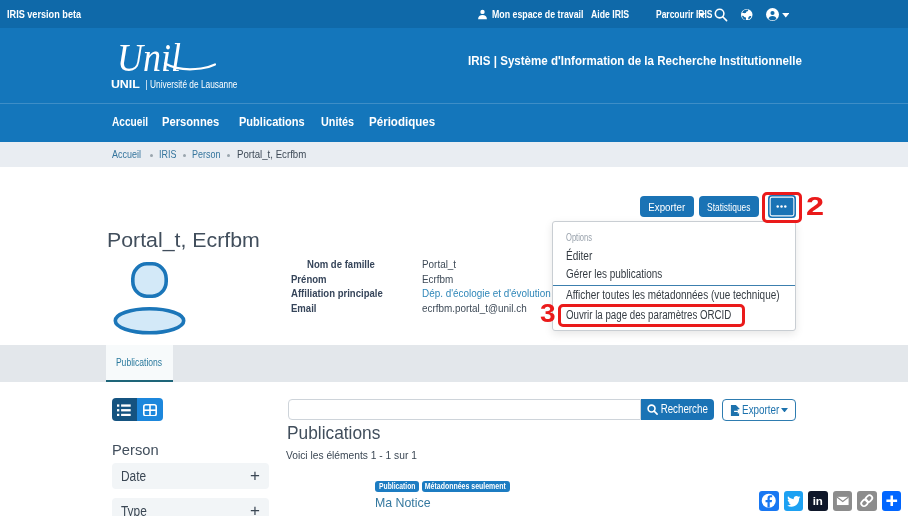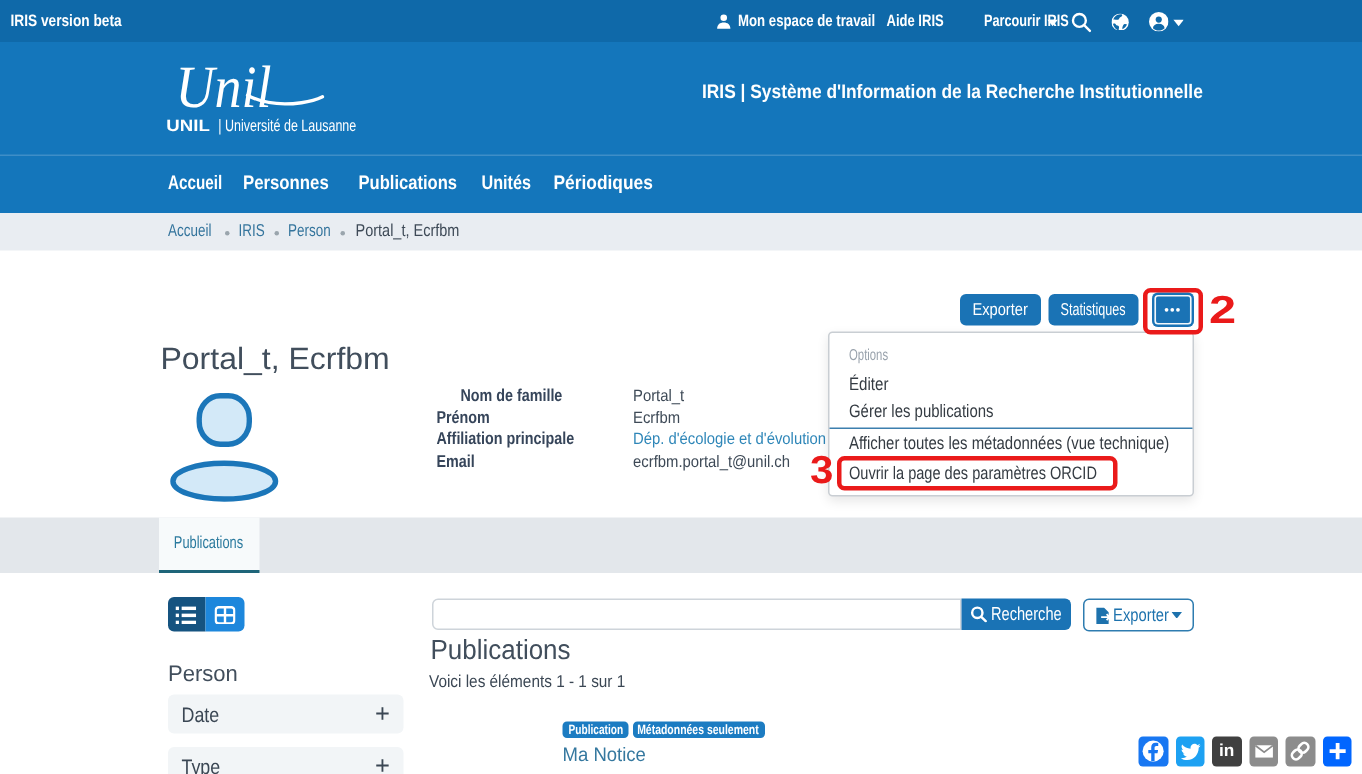--- a/index.html
+++ b/index.html
@@ -214,21 +214,21 @@
     <svg width="19.5" height="19.5" viewBox="0 0 20 20">
         <circle cx="10" cy="10" r="7.2" fill="#fff"></circle>
         <path d="M11 17 V11.5 H13 L13.4 9.2 H11 V7.8 C11 7 11.3 6.5 12.3 6.5 H13.5 V4.4 C13.2 4.4 12.4 4.3 11.6 4.3 C9.8 4.3 8.7 5.4 8.7 7.5 V9.2 H6.7 V11.5 H8.7 V17 Z" fill="#1877f2"></path>
       </svg>
   </div>
   <div class="soc" style="left:783.5px;background:#1da1f2;">
     <svg width="19.5" height="19.5" viewBox="0 0 20 20">
         <path d="M16.8 6.2 C16.3 6.4 15.8 6.6 15.2 6.6 C15.8 6.3 16.2 5.8 16.4 5.2 C15.9 5.5 15.3 5.8 14.7 5.9 C14.2 5.4 13.5 5 12.7 5 C11.2 5 9.9 6.3 9.9 7.8 C9.9 8 9.9 8.2 10 8.4 C7.7 8.3 5.6 7.2 4.2 5.5 C4 5.9 3.8 6.3 3.8 6.9 C3.8 7.8 4.3 8.7 5 9.2 C4.6 9.2 4.1 9 3.8 8.9 C3.8 10.2 4.8 11.4 6 11.6 C5.8 11.7 5.5 11.7 5.3 11.7 C5.1 11.7 5 11.7 4.8 11.7 C5.1 12.8 6.1 13.6 7.4 13.7 C6.4 14.4 5.2 14.9 3.9 14.9 C3.7 14.9 3.5 14.9 3.2 14.8 C4.5 15.6 6 16.1 7.6 16.1 C12.7 16.1 15.5 11.8 15.5 8.1 V7.7 C16 7.3 16.5 6.8 16.8 6.2 Z" fill="#fff"></path>
       </svg>
   </div>
-  <div class="soc" style="left:808px;background:#404040;display:flex;align-items:center;justify-content:center;color:#fff;font-weight:bold;font-size:11.5px;">in</div>
+  <div class="soc" style="left:808px;background:#0f172a;display:flex;align-items:center;justify-content:center;color:#fff;font-weight:bold;font-size:11.5px;">in</div>
   <div class="soc" style="left:832.5px;background:#8c8c8c;">
     <svg width="19.5" height="19.5" viewBox="0 0 20 20">
         <rect x="4" y="6" width="12" height="8.4" fill="#fff"></rect>
         <path d="M4 6.2 L10 10.7 L16 6.2" stroke="#8c8c8c" stroke-width="1.2" fill="none"></path>
       </svg>
   </div>
   <div class="soc" style="left:857px;background:#8c8c8c;">
     <svg width="19.5" height="19.5" viewBox="0 0 20 20">
         <g transform="rotate(-45 10 10)" fill="none" stroke="#fff" stroke-width="1.8">
           <rect x="3.2" y="7.2" width="7.2" height="5.6" rx="2.8"></rect>

